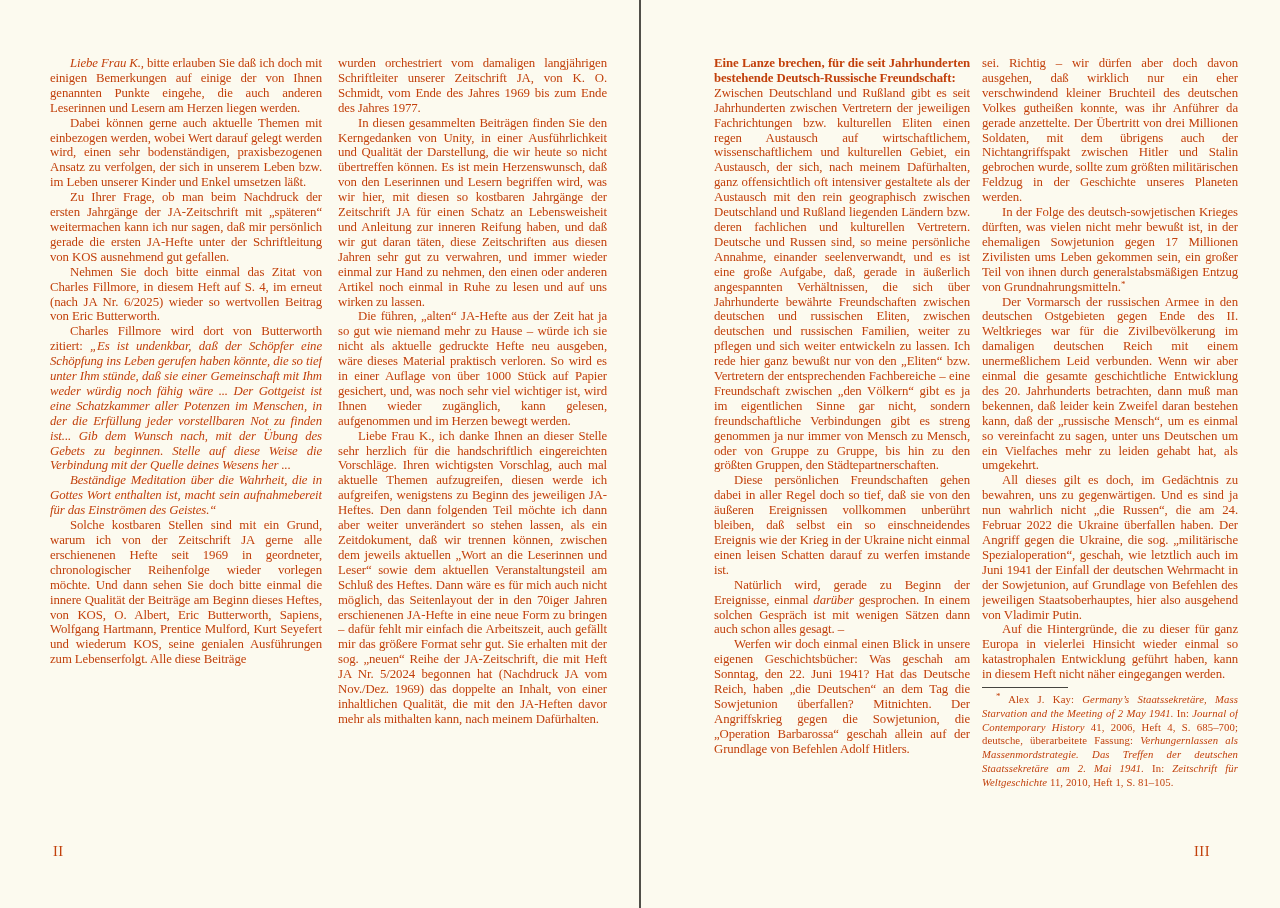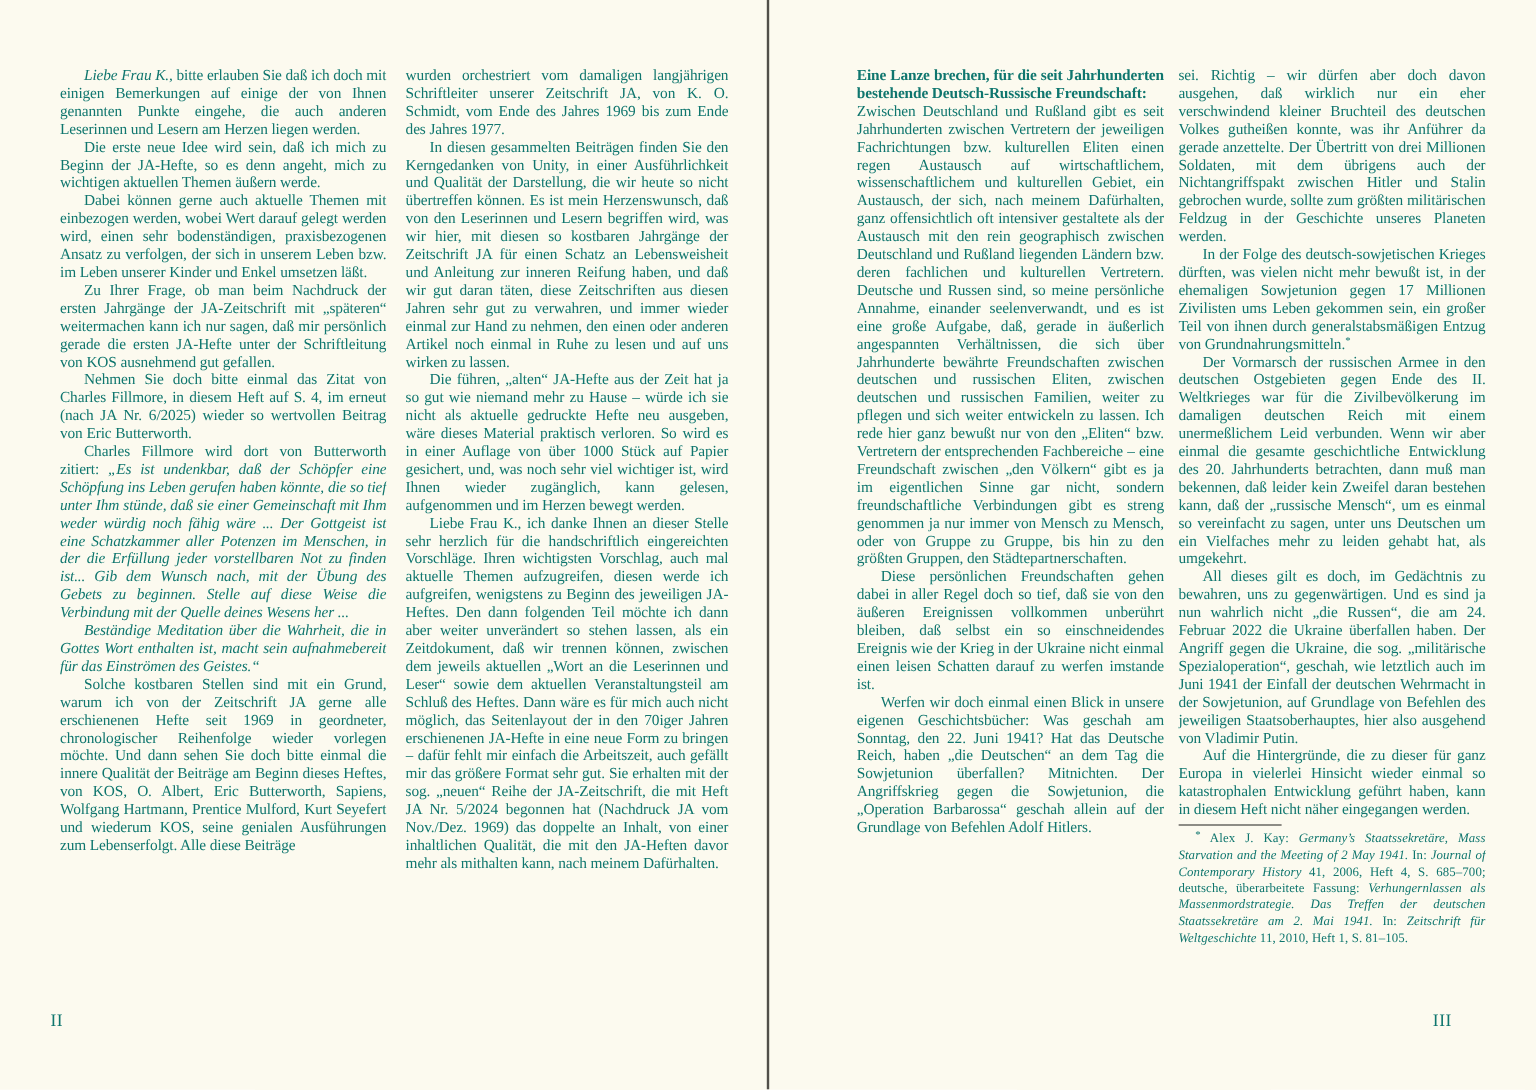--- a/index.html
+++ b/index.html
@@ -2,21 +2,21 @@
 <html lang="de"><head>
 <meta charset="utf-8">
 <style>
   html, body { margin: 0; padding: 0; }
   .spread {
     position: relative;
     width: 1280px;
     height: 908px;
     background: #fcfaef;
     overflow: hidden;
-    color: #0f766e;
+    color: #c2410c;
     font-family: "Liberation Serif", "DejaVu Serif", serif;
   }
   .divider {
     position: absolute;
     left: 639px; top: 0;
     width: 2px; height: 908px;
     background: #514f49;
   }
   .cols {
     position: absolute;
@@ -61,32 +61,31 @@
     line-height: 13.8px;
     letter-spacing: 0.1px;
     text-indent: 14px;
   }
   .page-number {
     position: absolute;
     top: 843px;
     font-size: 14.5px;
     letter-spacing: 0.5px;
   }
-  .page-number-left  { left: 42px; }
+  .page-number-left  { left: 53px; }
   .page-number-right { left: 658px; width: 552px; text-align: right; }
 </style>
 </head>
 <body>
 
 <div class="spread">
 
   <div class="cols cols-left">
     <div class="col col-1">
       <p class="indent"><span class="italic">Liebe Frau K.,</span><span> bitte erlauben Sie daß ich doch mit einigen Bemerkungen auf einige der von Ihnen genannten Punkte eingehe, die auch anderen Leserinnen und Lesern am Herzen liegen werden.</span></p>
-      <p class="indent">Die erste neue Idee wird sein, daß ich mich zu Beginn der JA-Hefte, so es denn angeht, mich zu wichtigen aktuellen Themen äußern werde.</p>
       <p class="indent">Dabei können gerne auch aktuelle Themen mit einbezogen werden, wobei Wert darauf gelegt werden wird, einen sehr bodenständigen, praxisbezogenen Ansatz zu verfolgen, der sich in unserem Leben bzw. im Leben unserer Kinder und Enkel umsetzen läßt.</p>
       <p class="indent">Zu Ihrer Frage, ob man beim Nachdruck der ersten Jahrgänge der JA-Zeitschrift mit „späteren“ weitermachen kann ich nur sagen, daß mir persönlich gerade die ersten JA-Hefte unter der Schriftleitung von KOS ausnehmend gut gefallen.</p>
       <p class="indent">Nehmen Sie doch bitte einmal das Zitat von Charles Fillmore, in diesem Heft auf S. 4, im erneut (nach JA Nr. 6/2025) wieder so wertvollen Beitrag von Eric Butterworth.</p>
       <p class="indent"><span>Charles Fillmore wird dort von Butterworth zitiert: </span><span class="italic">„Es ist undenkbar, daß der Schöpfer eine Schöpfung ins Leben gerufen haben könnte, die so tief unter Ihm stünde, daß sie einer Gemeinschaft mit Ihm weder würdig noch fähig wäre ... Der Gottgeist ist eine Schatzkammer aller Potenzen im Menschen, in der die Erfüllung jeder vorstellbaren Not zu finden ist... Gib dem Wunsch nach, mit der Übung des Gebets zu beginnen. Stelle auf diese Weise die Verbindung mit der Quelle deines Wesens her ...</span></p>
       <p class="indent italic">Beständige Meditation über die Wahrheit, die in Gottes Wort enthalten ist, macht sein aufnahmebereit für das Einströmen des Geistes.“</p>
       <p class="indent">Solche kostbaren Stellen sind mit ein Grund, warum ich von der Zeitschrift JA gerne alle erschienenen Hefte seit 1969 in geordneter, chronologischer Reihenfolge wieder vorlegen möchte. Und dann sehen Sie doch bitte einmal die innere Qualität der Beiträge am Beginn dieses Heftes, von KOS, O. Albert, Eric Butterworth, Sapiens, Wolfgang Hartmann, Prentice Mulford, Kurt Seyefert und wiederum KOS, seine genialen Ausführungen zum Lebenserfolgt. Alle diese Beiträge</p>
     </div>
     <div class="col col-2">
       <p>wurden orchestriert vom damaligen langjährigen Schriftleiter unserer Zeitschrift JA, von K. O. Schmidt, vom Ende des Jahres 1969 bis zum Ende des Jahres 1977.</p>
       <p class="indent">In diesen gesammelten Beiträgen finden Sie den Kerngedanken von Unity, in einer Ausführlichkeit und Qualität der Darstellung, die wir heute so nicht übertreffen können. Es ist mein Herzenswunsch, daß von den Leserinnen und Lesern begriffen wird, was wir hier, mit diesen so kostbaren Jahrgänge der Zeitschrift JA für einen Schatz an Lebensweisheit und Anleitung zur inneren Reifung haben, und daß wir gut daran täten, diese Zeitschriften aus diesen Jahren sehr gut zu verwahren, und immer wieder einmal zur Hand zu nehmen, den einen oder anderen Artikel noch einmal in Ruhe zu lesen und auf uns wirken zu lassen.</p>
@@ -96,20 +95,21 @@
   </div>
   <div class="page-number page-number-left">II</div>
 
   <div class="divider"></div>
 
   <div class="cols cols-right">
     <div class="col col-1">
       <p class="heading">Eine Lanze brechen, für die seit Jahrhunderten bestehende Deutsch-Russische Freundschaft:</p>
       <p>Zwischen Deutschland und Rußland gibt es seit Jahrhunderten zwischen Vertretern der jeweiligen Fachrichtungen bzw. kulturellen Eliten einen regen Austausch auf wirtschaftlichem, wissenschaftlichem und kulturellen Gebiet, ein Austausch, der sich, nach meinem Dafürhalten, ganz offensichtlich oft intensiver gestaltete als der Austausch mit den rein geographisch zwischen Deutschland und Rußland liegenden Ländern bzw. deren fachlichen und kulturellen Vertretern. Deutsche und Russen sind, so meine persönliche Annahme, einander seelenverwandt, und es ist eine große Aufgabe, daß, gerade in äußerlich angespannten Verhältnissen, die sich über Jahrhunderte bewährte Freundschaften zwischen deutschen und russischen Eliten, zwischen deutschen und russischen Familien, weiter zu pflegen und sich weiter entwickeln zu lassen. Ich rede hier ganz bewußt nur von den „Eliten“ bzw. Vertretern der entsprechenden Fachbereiche – eine Freundschaft zwischen „den Völkern“ gibt es ja im eigentlichen Sinne gar nicht, sondern freundschaftliche Verbindungen gibt es streng genommen ja nur immer von Mensch zu Mensch, oder von Gruppe zu Gruppe, bis hin zu den größten Gruppen, den Städtepartnerschaften.</p>
       <p class="indent">Diese persönlichen Freundschaften gehen dabei in aller Regel doch so tief, daß sie von den äußeren Ereignissen vollkommen unberührt bleiben, daß selbst ein so einschneidendes Ereignis wie der Krieg in der Ukraine nicht einmal einen leisen Schatten darauf zu werfen imstande ist.</p>
+      <p class="indent"><span>Natürlich wird, gerade zu Beginn der Ereignisse, einmal </span><span class="italic">darüber</span><span> gesprochen. In einem solchen Gespräch ist mit wenigen Sätzen dann auch schon alles gesagt. –</span></p>
       <p class="indent">Werfen wir doch einmal einen Blick in unsere eigenen Geschichtsbücher: Was geschah am Sonntag, den 22. Juni 1941? Hat das Deutsche Reich, haben „die Deutschen“ an dem Tag die Sowjetunion überfallen? Mitnichten. Der Angriffskrieg gegen die Sowjetunion, die „Operation Barbarossa“ geschah allein auf der Grundlage von Befehlen Adolf Hitlers.</p>
     </div>
     <div class="col col-2">
       <p>sei. Richtig – wir dürfen aber doch davon ausgehen, daß wirklich nur ein eher verschwindend kleiner Bruchteil des deutschen Volkes gutheißen konnte, was ihr Anführer da gerade anzettelte. Der Übertritt von drei Millionen Soldaten, mit dem übrigens auch der Nichtangriffspakt zwischen Hitler und Stalin gebrochen wurde, sollte zum größten militärischen Feldzug in der Geschichte unseres Planeten werden.</p>
       <p class="indent"><span>In der Folge des deutsch-sowjetischen Krieges dürften, was vielen nicht mehr bewußt ist, in der ehemaligen Sowjetunion gegen 17 Millionen Zivilisten ums Leben gekommen sein, ein großer Teil von ihnen durch generalstabsmäßigen Entzug von Grundnahrungsmitteln.</span><sup class="fn-ref">*</sup></p>
       <p class="indent">Der Vormarsch der russischen Armee in den deutschen Ostgebieten gegen Ende des II. Weltkrieges war für die Zivilbevölkerung im damaligen deutschen Reich mit einem unermeßlichem Leid verbunden. Wenn wir aber einmal die gesamte geschichtliche Entwicklung des 20. Jahrhunderts betrachten, dann muß man bekennen, daß leider kein Zweifel daran bestehen kann, daß der „russische Mensch“, um es einmal so vereinfacht zu sagen, unter uns Deutschen um ein Vielfaches mehr zu leiden gehabt hat, als umgekehrt.</p>
       <p class="indent">All dieses gilt es doch, im Gedächtnis zu bewahren, uns zu gegenwärtigen. Und es sind ja nun wahrlich nicht „die Russen“, die am 24. Februar 2022 die Ukraine überfallen haben. Der Angriff gegen die Ukraine, die sog. „militärische Spezialoperation“, geschah, wie letztlich auch im Juni 1941 der Einfall der deutschen Wehrmacht in der Sowjetunion, auf Grundlage von Befehlen des jeweiligen Staatsoberhauptes, hier also ausgehend von Vladimir Putin.</p>
       <p class="indent">Auf die Hintergründe, die zu dieser für ganz Europa in vielerlei Hinsicht wieder einmal so katastrophalen Entwicklung geführt haben, kann in diesem Heft nicht näher eingegangen werden.</p>
       <div class="footnote-rule"></div>
       <p class="footnote"><sup class="fn-ref">*</sup><span> Alex J. Kay: </span><span class="italic">Germany’s Staatssekretäre, Mass Starvation and the Meeting of 2 May 1941.</span><span> In: </span><span class="italic">Journal of Contemporary History</span><span> 41, 2006, Heft 4, S. 685–700; deutsche, überarbeitete Fassung: </span><span class="italic">Verhungernlassen als Massenmordstrategie. Das Treffen der deutschen Staatssekretäre am 2. Mai 1941.</span><span> In: </span><span class="italic">Zeitschrift für Weltgeschichte</span><span> 11, 2010, Heft 1, S. 81–105.</span></p>

